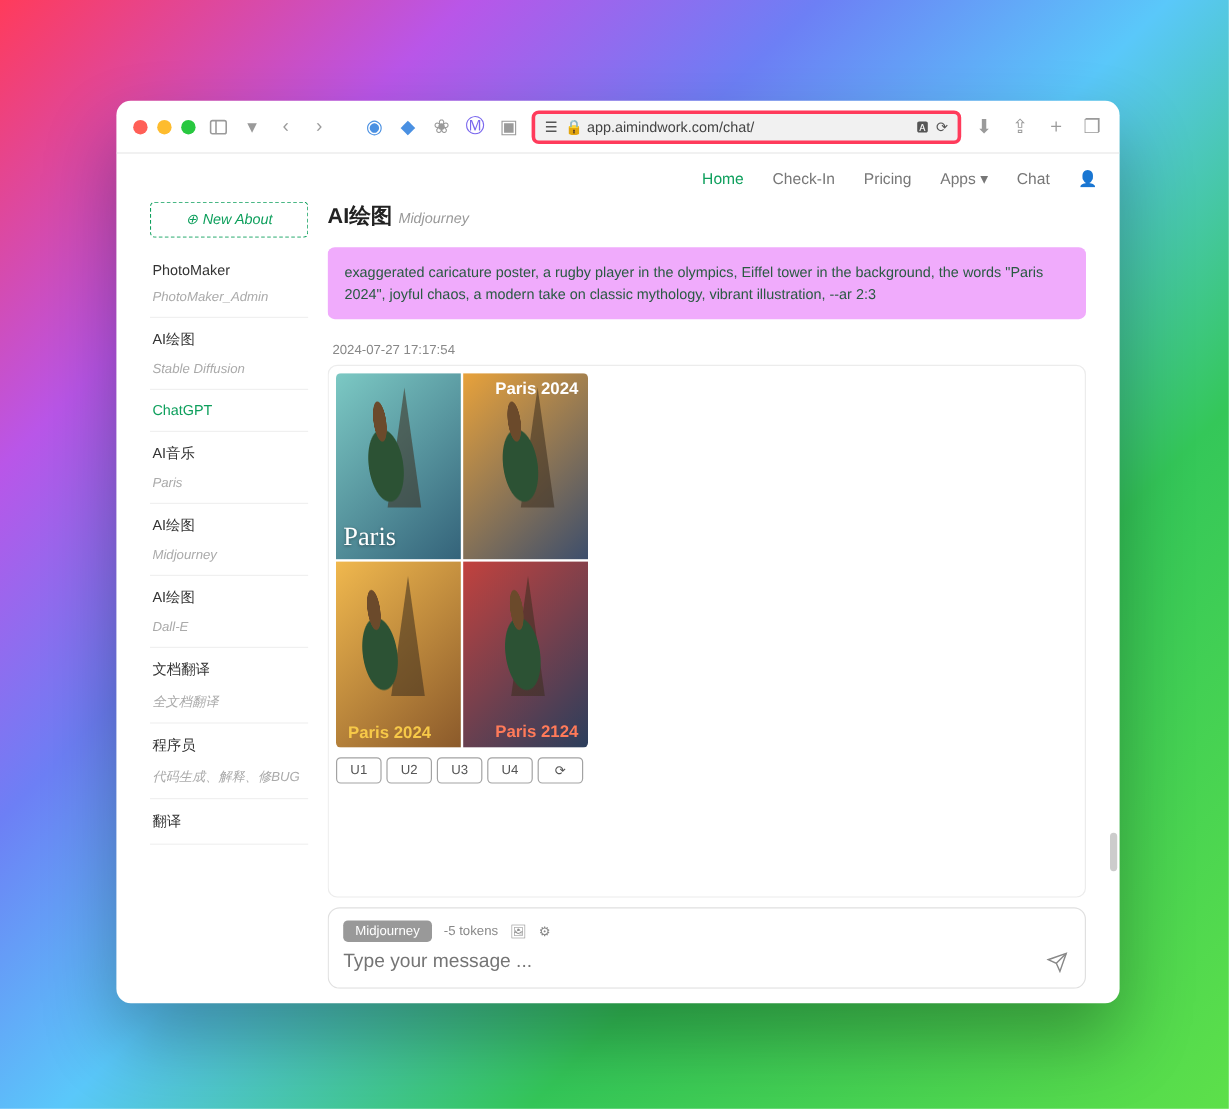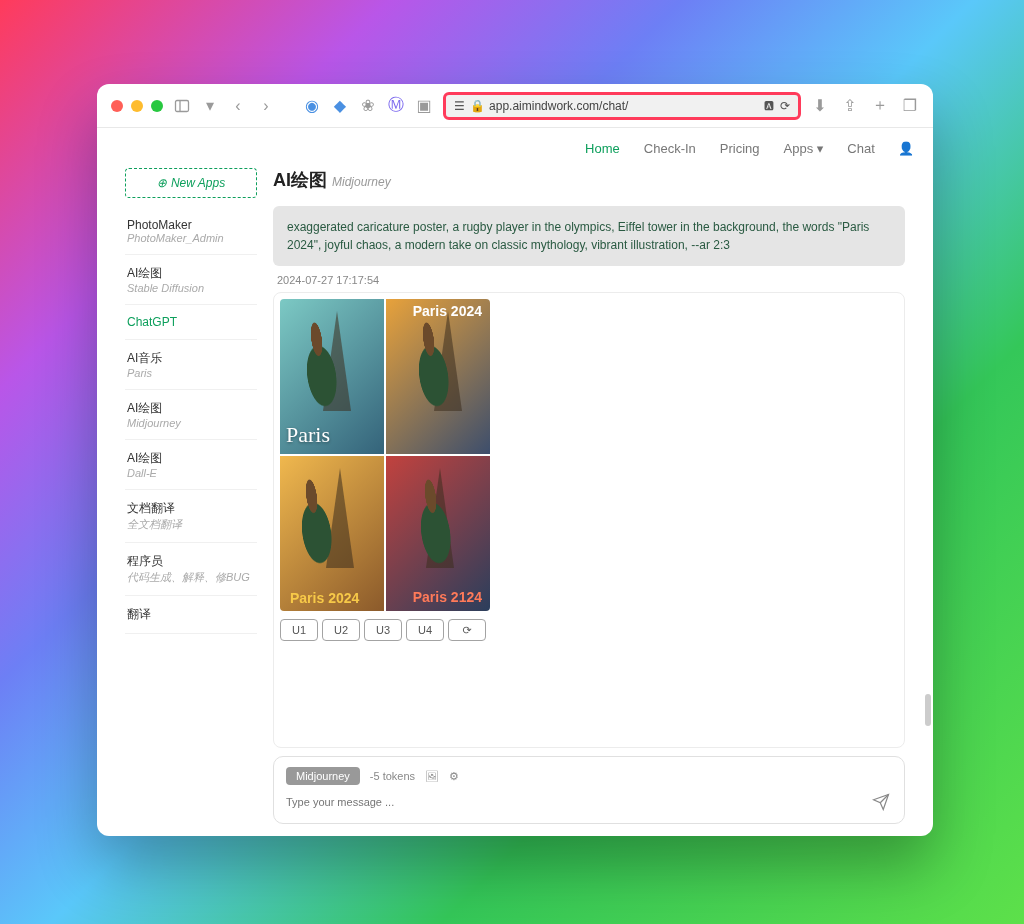--- a/index.html
+++ b/index.html
@@ -44,31 +44,31 @@
 
 .body{flex:1;display:flex;padding:0 28px 12px;gap:16px;overflow:hidden}
 .sidebar{width:132px;display:flex;flex-direction:column;gap:0;font-size:12px;overflow-y:auto}
 .newchat{
   border:1px dashed #0d9f5c;color:#0d9f5c;height:30px;
   display:flex;align-items:center;justify-content:center;gap:4px;
   border-radius:4px;margin-bottom:10px;font-style:italic;cursor:pointer
 }
 .side-item{padding:10px 2px;border-bottom:1px solid #f0f0f0;cursor:pointer}
 .side-item .ttl{color:#333;font-size:12px}
-.side-item .sub{color:#aaa;font-size:11px;font-style:italic;margin-top:0}
+.side-item .sub{color:#aaa;font-size:11px;font-style:italic;margin-top:10px}
 .side-item.sel .ttl{color:#0d9f5c;font-weight:400}
 
 .main{flex:1;display:flex;flex-direction:column;overflow:hidden}
 .page-title{font-size:18px;font-weight:600;color:#222}
 .page-title .sub{font-size:12px;color:#999;font-style:italic;font-weight:400}
 .prompt{
-  margin-top:14px;background:#e5e5e5;border-radius:6px;padding:12px 14px;
+  margin-top:14px;background:#f0abfc;border-radius:6px;padding:12px 14px;
   font-size:12px;color:#2a5a42;line-height:1.5
 }
-.ts{font-size:11px;color:#888;margin:8px 0 6px 4px}
+.ts{font-size:11px;color:#888;margin:20px 0 6px 4px}
 .resultbox{
   flex:1;border:1px solid #ececec;border-radius:8px;padding:6px;overflow-y:auto
 }
 .imggrid{width:210px;height:312px;display:grid;grid-template-columns:1fr 1fr;grid-template-rows:1fr 1fr;gap:2px;border-radius:4px;overflow:hidden}
 .panel{position:relative;overflow:hidden}
 .p1{background:linear-gradient(135deg,#7cc9c4,#34637a)}
 .p2{background:linear-gradient(135deg,#e8a23b,#3d4e6c)}
 .p3{background:linear-gradient(135deg,#f0b84e,#8b5a2b)}
 .p4{background:linear-gradient(135deg,#c2423e,#2b3e5c)}
 .eiffel{position:absolute;left:55%;top:8%;width:0;height:0}
@@ -79,21 +79,21 @@
 .txt3{position:absolute;bottom:6px;left:10px;color:#f7c948;font-weight:700;font-size:14px;line-height:1}
 .txt4{position:absolute;bottom:6px;right:8px;color:#ff7a59;font-weight:700;font-size:14px}
 
 .btnrow{display:flex;gap:4px;margin-top:8px}
 .ub{flex:0 0 38px;height:22px;border:1px solid #a3a3a3;border-radius:4px;font-size:11px;background:#fff;cursor:pointer;display:flex;align-items:center;justify-content:center;color:#555}
 
 .inputarea{margin-top:8px;border:1px solid #e0e0e0;border-radius:10px;padding:10px 12px;display:flex;flex-direction:column;gap:6px}
 .inputmeta{display:flex;align-items:center;gap:10px;font-size:11px;color:#888}
 .badge{background:#999;color:#fff;padding:3px 10px;border-radius:4px;font-size:11px}
 .msgrow{display:flex;align-items:center}
-.msgrow input{flex:1;border:none;outline:none;font-size:11px;color:#333}
+.msgrow input{flex:1;border:none;outline:none;font-size:16px;color:#333}
 .send{width:22px;height:22px;color:#888;cursor:pointer;display:flex;align-items:center;justify-content:center}
 .scrollthumb{position:absolute;right:2px;top:610px;width:6px;height:32px;background:#ccc;border-radius:3px}
 </style>
 </head>
 <body>
 
 <div class="window">
 
   <div class="toolbar">
     <div class="traffic">
@@ -140,21 +140,21 @@
       <span>Pricing</span>
       <span>Apps ▾</span>
       <span>Chat</span>
       <span style="color:#0d9f5c">👤</span>
     </div>
 
     <div class="body">
       <div class="sidebar">
         <div class="newchat">
           <span>⊕</span>
-          <span>New Apps</span>
+          <span>New About</span>
         </div>
         <div class="side-item">
           <div class="ttl">PhotoMaker</div>
           <div class="sub">PhotoMaker_Admin</div>
         </div>
         <div class="side-item">
           <div class="ttl">AI绘图</div>
           <div class="sub">Stable Diffusion</div>
         </div>
         <div class="side-item sel">

